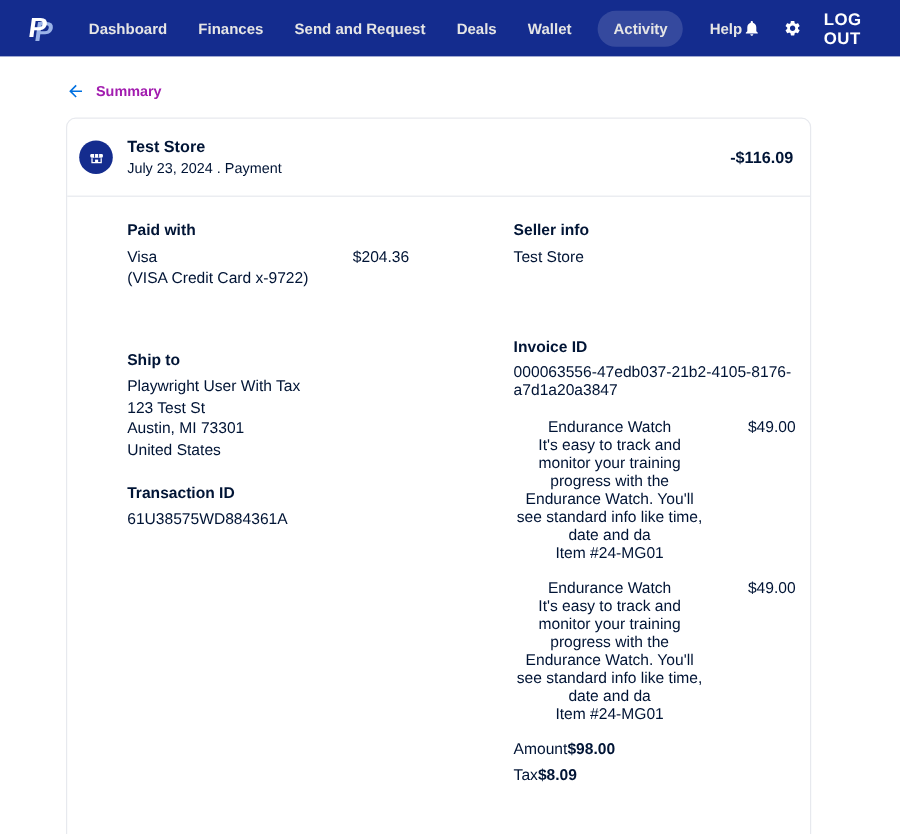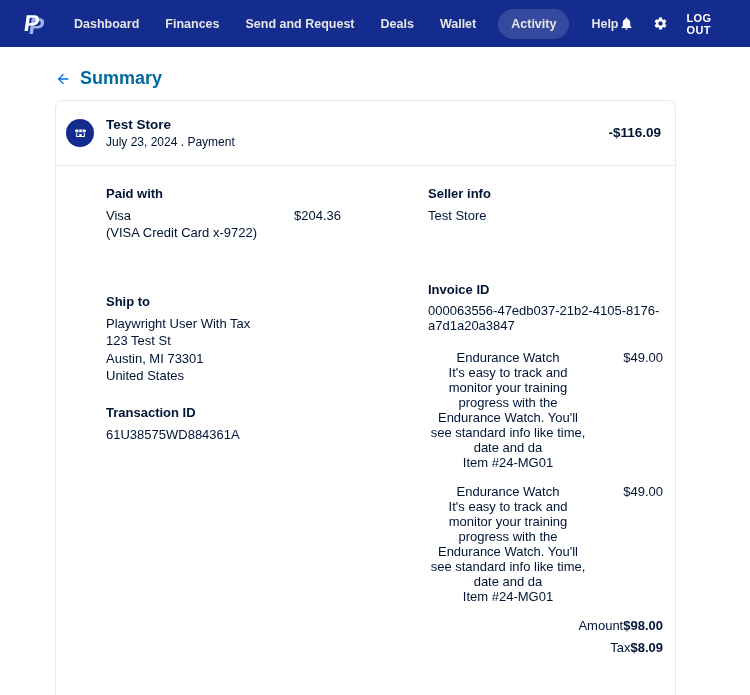--- a/index.html
+++ b/index.html
@@ -28,25 +28,25 @@
     color: #e5e5e5; font-size: 12.5px; font-weight: 600; cursor: pointer;
     padding: 8px 0; white-space: nowrap;
   }
   .nav-link.active {
     background: rgba(255,255,255,0.14);
     border-radius: 16px; padding: 8px 13px; margin: 0 -4px;
   }
   .nav-right { margin-left: auto; display: flex; align-items: center; gap: 19px; }
   .icon-btn { background: none; border: none; padding: 0; cursor: pointer; display: flex; align-items: center; }
   .icon-btn svg { width: 15px; height: 15px; fill: #ffffff; }
-  .logout { color: #ffffff; font-size: 11px; font-weight: 600; letter-spacing: 0.4px; cursor: pointer; }
+  .logout { color: #ffffff; font-size: 14px; font-weight: 600; letter-spacing: 0.4px; cursor: pointer; }
 
   
   .content { padding: 21px 0 0 55px; }
-  .back-link { display: inline-flex; align-items: center; gap: 9px; color: #0369a1; font-size: 18px; font-weight: 700; cursor: pointer; }
+  .back-link { display: inline-flex; align-items: center; gap: 9px; color: #a21caf; font-size: 12px; font-weight: 700; cursor: pointer; }
   .back-link svg { width: 16px; height: 16px; fill: #0070E0; }
 
   
   .card {
     margin-top: 9px; width: 621px;
     border: 1px solid #E7E9EE; border-radius: 8px;
     background: #fff; min-height: 640px;
   }
   .card-header {
     display: flex; align-items: center;
@@ -76,21 +76,21 @@
 
   .invoice { margin-top: 58px; }
   .invoice .t { line-height: 1.18; }
   .purchase { margin-top: 16px; }
   .item-row { display: flex; justify-content: space-between; margin-top: 6px; text-align: center; }
   .item-row + .item-row { margin-top: 14px; }
   .item-left { width: 160px; font-size: 13px; line-height: 15px; }
   .item-price { font-size: 13px; }
 
   .summary { margin-top: 14px; }
-  .srow { display: flex; justify-content: flex-end; font-size: 13px; margin-bottom: 7px; }
+  .srow { display: flex; justify-content: flex-start; font-size: 13px; margin-bottom: 7px; }
   .srow .val { font-weight: 700; }
 </style>
 </head>
 <body>
 
 <header class="navbar">
   <div class="logo">
     <span class="p p-back">P</span>
     <span class="p p-front">P</span>
   </div>

